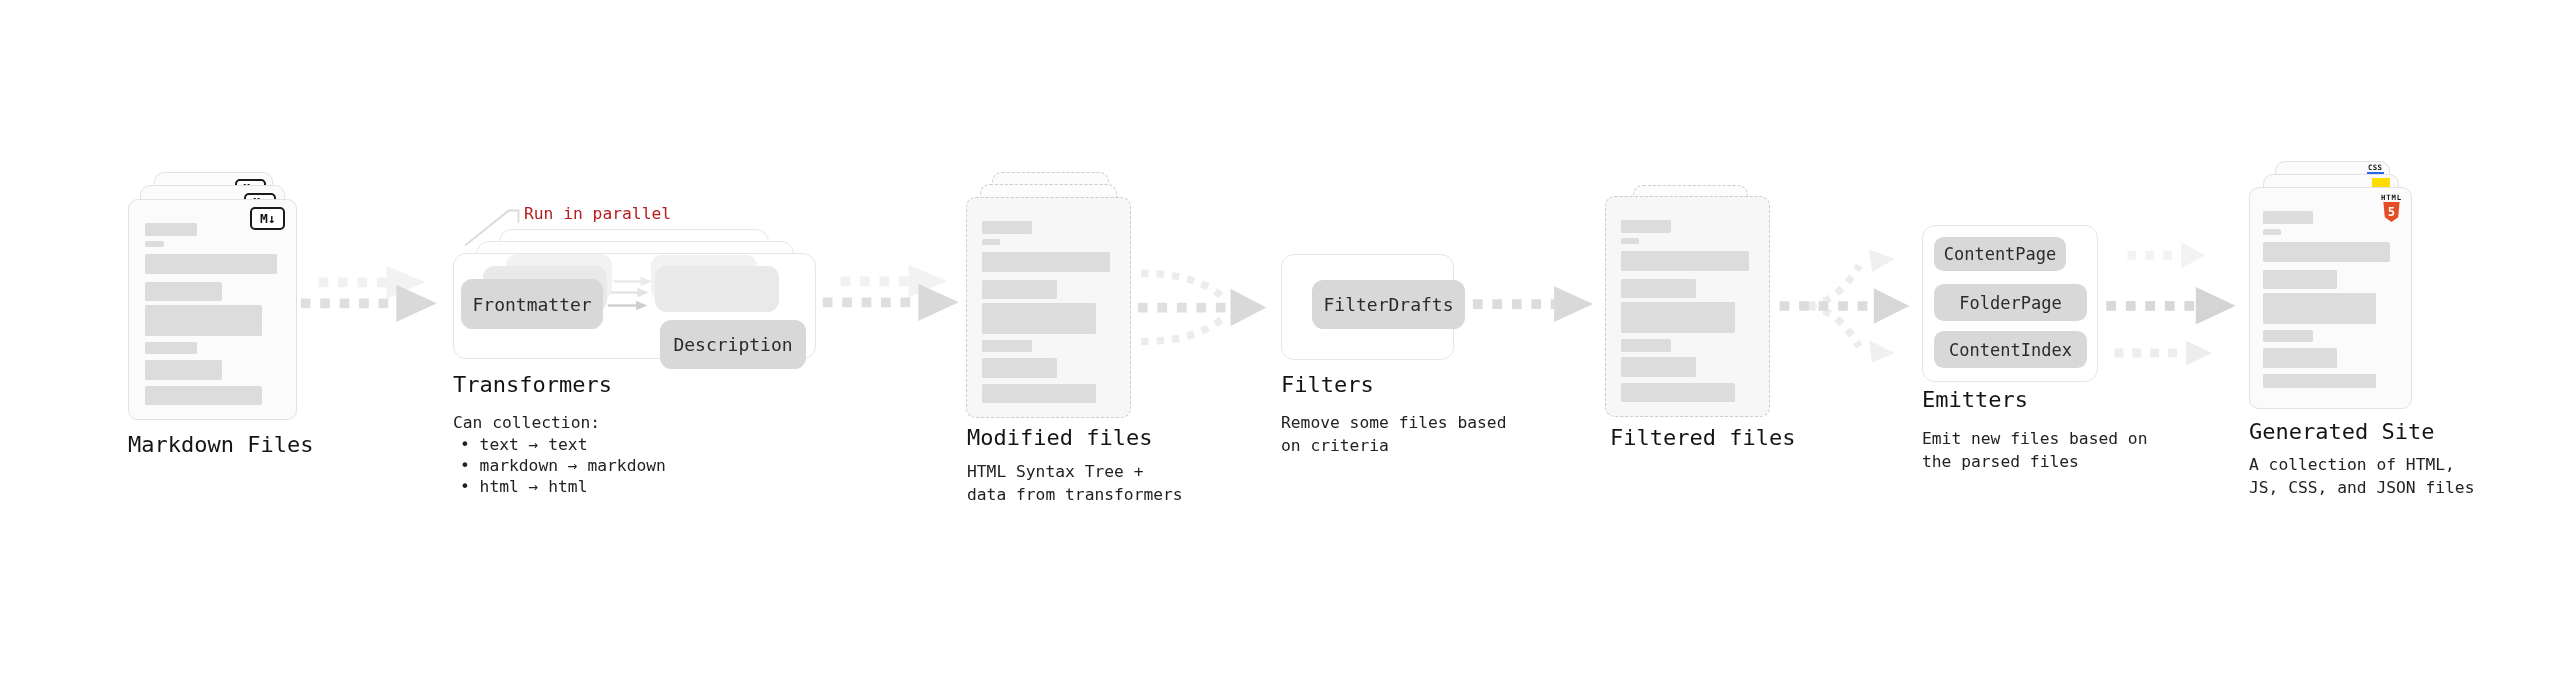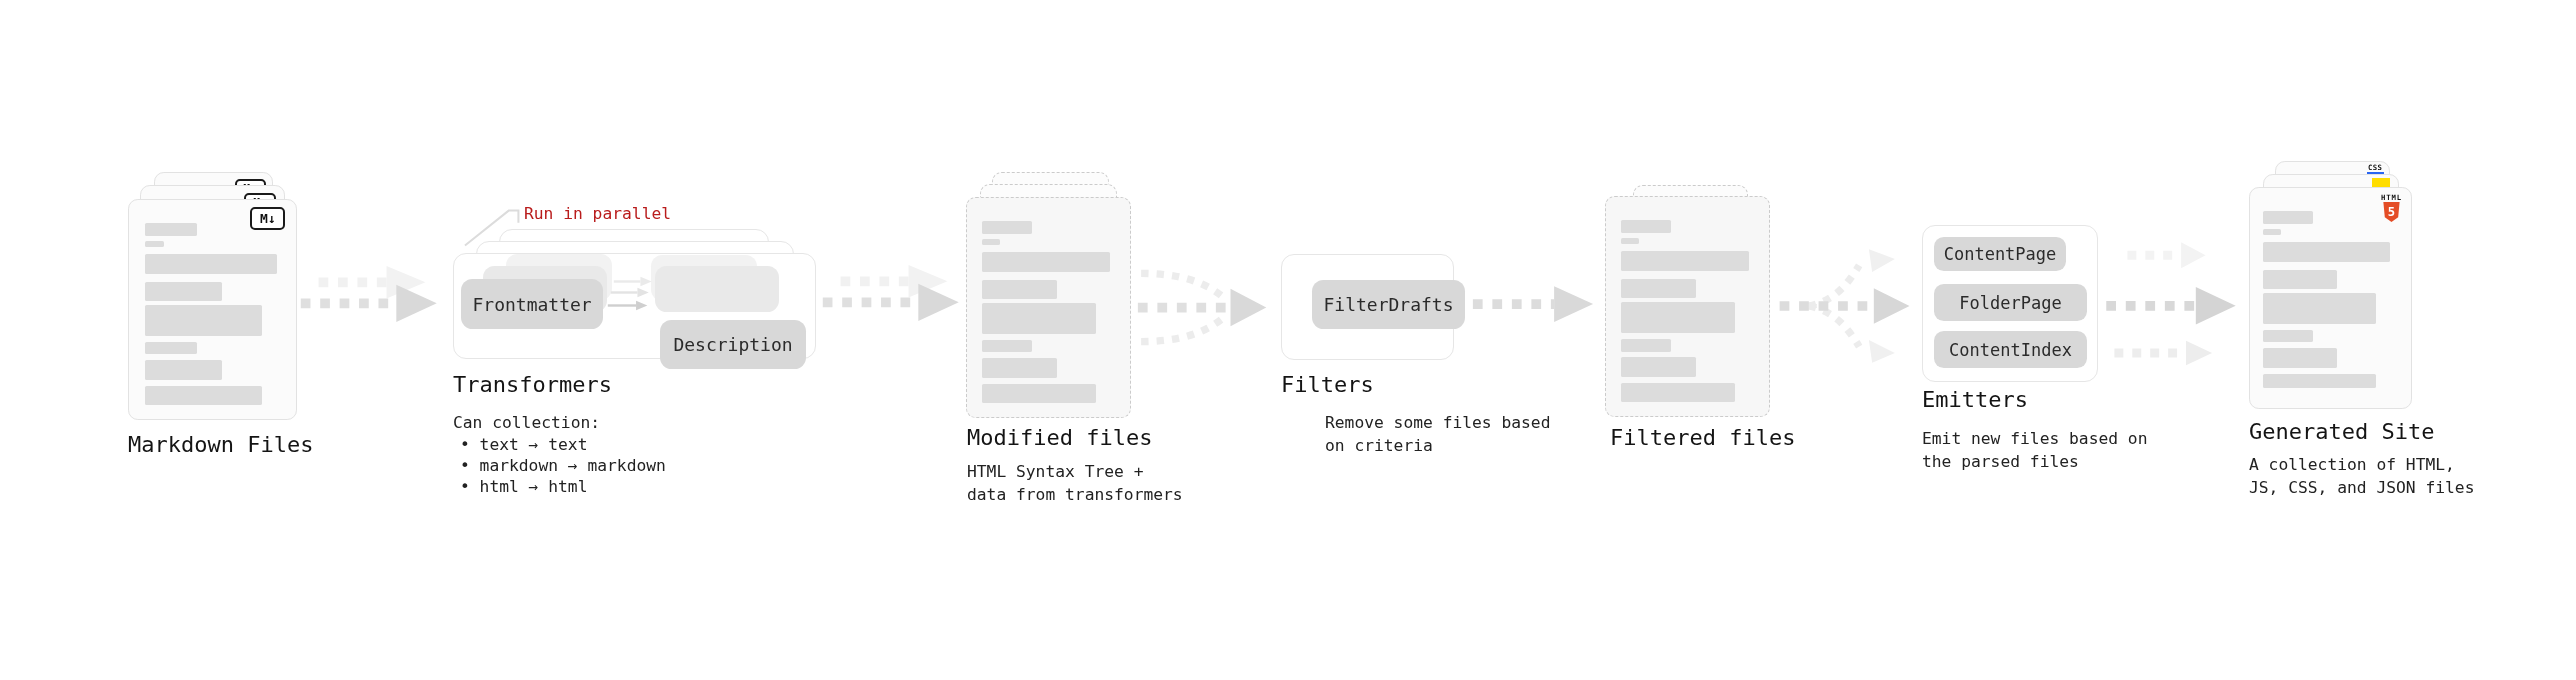--- a/index.html
+++ b/index.html
@@ -157,21 +157,21 @@
     <path d="M 6,98 C 52,98 86,88 110,66" stroke="#ececec" stroke-width="9" stroke-dasharray="9 10" fill="none"></path>
     <line x1="2" y1="56" x2="110" y2="56" stroke="#dfdfdf" stroke-width="12" stroke-dasharray="12 12"></line>
     <polygon points="116,33 160,56 116,79" fill="#d9d9d9"></polygon>
   </svg>
 
   <div class="gbox" style="left:1281px;top:254px;width:173px;height:106px;"></div>
   <div class="chip" style="left:1292px;top:280px;width:153px;height:49px;margin-left:20px;">
       <span>FilterDrafts</span>
     </div>
   <div class="stage-label" style="left:1281px;top:372px;">Filters</div>
-  <div class="stage-desc" style="left:1281px;top:411px;margin-left:44px;">
+  <div class="stage-desc" style="left:1281px;top:411px;">
     <div>Remove some files based</div>
     <div>on criteria</div>
   </div>
 
   <svg style="left:1471px;top:278px;" width="124" height="52" viewBox="0 0 152 64">
     <line x1="2" y1="32" x2="102" y2="32" stroke="#dcdcdc" stroke-width="12" stroke-dasharray="12 12"></line>
     <polygon points="102,10 150,32 102,54" fill="#d9d9d9"></polygon>
   </svg>
 
   <div class="abs" style="left:1605px;top:185px;width:195px;height:244px;">

